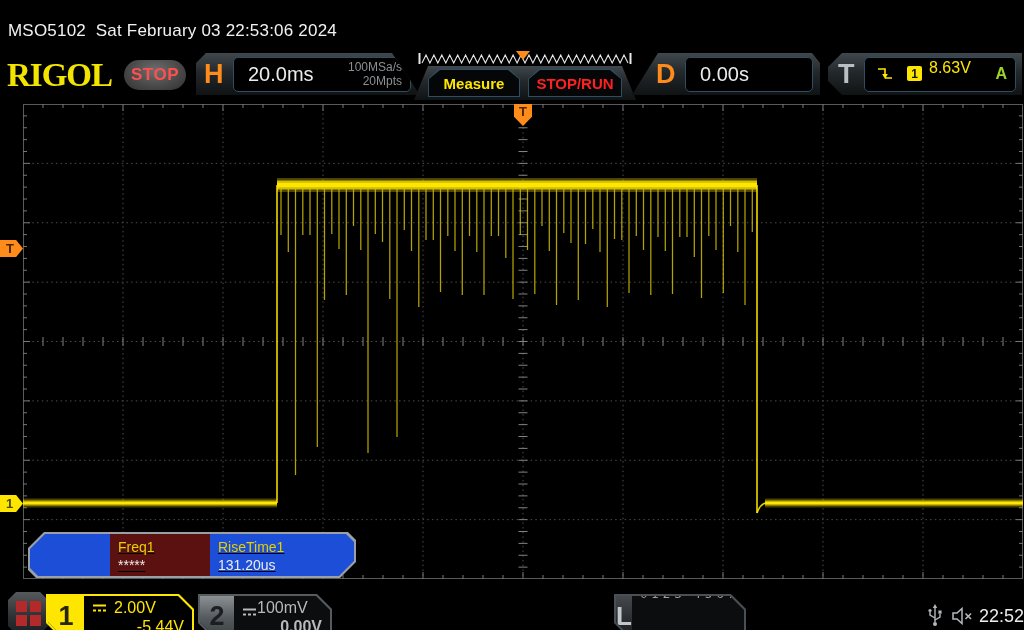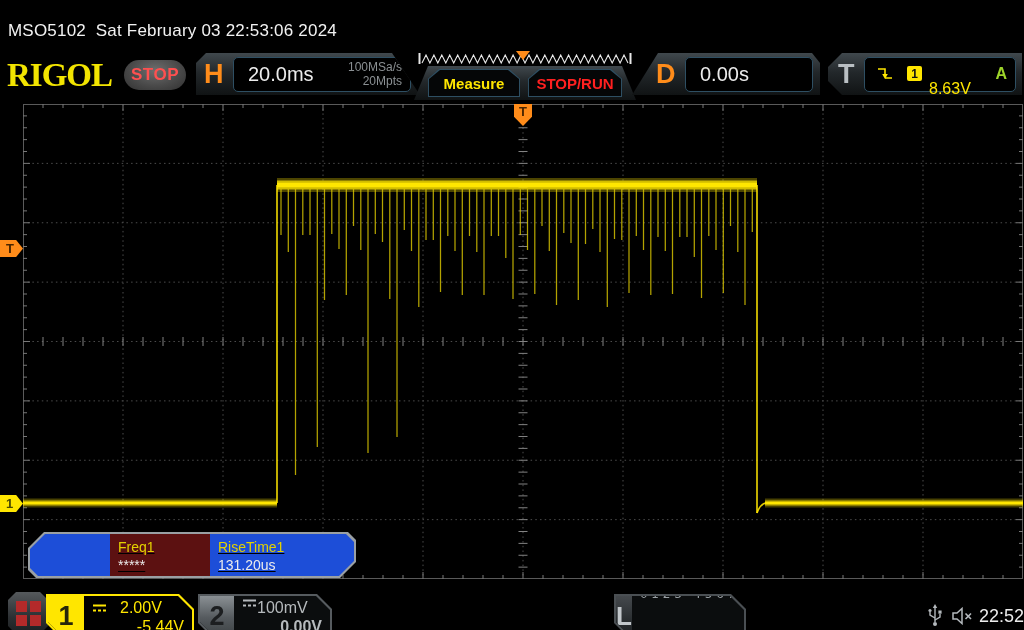--- a/index.html
+++ b/index.html
@@ -94,21 +94,21 @@
        clip-path:polygon(14px 0,100% 0,100% 100%,14px 100%,0 calc(100% - 14px),0 14px);">
     <div class="abs biglet" style="left:10px;top:6px;color:#b9bfc3;">T</div>
     <div class="abs innerbox" style="left:36px;top:4px;width:150px;height:33px;">
       <svg class="abs" style="left:12px;top:8px;" width="17" height="16" viewBox="0 0 17 16">
         <polyline points="1,3 8,3 8,9" fill="none" stroke="#ffe600" stroke-width="1.6"></polyline>
         <polyline points="8,12 15,12" fill="none" stroke="#ffe600" stroke-width="1.6"></polyline>
         <polygon points="5.2,8 10.8,8 8,13" fill="#ffe600"></polygon>
       </svg>
       <div class="abs" style="left:42px;top:8px;width:15px;height:15px;background:#ffe600;border-radius:2px;
            color:#111;font-weight:bold;font-size:12px;display:flex;align-items:center;justify-content:center;">1</div>
-      <span class="abs" style="left:64px;top:22px;color:#ffe600;font-size:16px;">8.63V</span>
+      <span class="abs" style="left:64px;top:1px;color:#ffe600;font-size:16px;">8.63V</span>
       <span class="abs" style="right:8px;top:7px;color:#9dd42a;font-weight:bold;font-size:16px;">A</span>
     </div>
   </div>
 
   <svg id="wavesvg" class="abs" style="left:23px;top:88px;" width="1000" height="475">
       <rect x="0.5" y="0.5" width="999" height="474" fill="none" stroke="#5a5a5a"></rect>
       <line x1="100" y1="0" x2="100" y2="475" stroke="#4c4c4c" stroke-width="1" stroke-dasharray="1.5 3.2"></line>
       <line x1="200" y1="0" x2="200" y2="475" stroke="#4c4c4c" stroke-width="1" stroke-dasharray="1.5 3.2"></line>
       <line x1="300" y1="0" x2="300" y2="475" stroke="#4c4c4c" stroke-width="1" stroke-dasharray="1.5 3.2"></line>
       <line x1="400" y1="0" x2="400" y2="475" stroke="#4c4c4c" stroke-width="1" stroke-dasharray="1.5 3.2"></line>
@@ -442,42 +442,42 @@
     <div class="abs" style="left:22px;top:23px;width:11px;height:11px;background:#b42a2a;"></div>
   </div>
 
   <div class="cutwrap" style="left:46px;top:578px;width:148px;height:44px;background:#ffe600;
        clip-path:polygon(0 0,calc(100% - 15px) 0,100% 15px,100% 100%,15px 100%,0 calc(100% - 15px));">
     <div class="cutin" style="inset:2px;background:#000;justify-content:flex-start;
          clip-path:polygon(0 0,calc(100% - 14px) 0,100% 14px,100% 100%,14px 100%,0 calc(100% - 14px));">
       <div style="width:36px;height:100%;background:#ffe600;display:flex;align-items:center;justify-content:center;
            color:#26260a;font-weight:bold;font-size:27px;">1</div>
       <div style="flex:1;padding:2px 8px 0 8px;color:#ffe600;">
-        <div class="chtext" style="display:flex;align-items:center;gap:13px;">
+        <div class="chtext" style="display:flex;align-items:center;gap:7px;">
           <svg width="15" height="10" viewBox="0 0 15 10">
             <line x1="1" y1="2.5" x2="14" y2="2.5" stroke="#ffe600" stroke-width="1.8"></line>
             <line x1="1" y1="7.5" x2="4" y2="7.5" stroke="#ffe600" stroke-width="1.8"></line>
             <line x1="6" y1="7.5" x2="9" y2="7.5" stroke="#ffe600" stroke-width="1.8"></line>
             <line x1="11" y1="7.5" x2="14" y2="7.5" stroke="#ffe600" stroke-width="1.8"></line>
           </svg>
           <span>2.00V</span>
         </div>
         <div class="chtext" style="text-align:right;">-5.44V</div>
       </div>
     </div>
   </div>
 
   <div class="cutwrap" style="left:198px;top:578px;width:134px;height:44px;background:#565b5f;
        clip-path:polygon(0 0,calc(100% - 15px) 0,100% 15px,100% 100%,15px 100%,0 calc(100% - 15px));">
     <div class="cutin" style="inset:2px;background:#0b0d0e;justify-content:flex-start;
          clip-path:polygon(0 0,calc(100% - 14px) 0,100% 14px,100% 100%,14px 100%,0 calc(100% - 14px));">
       <div style="width:34px;height:100%;background:linear-gradient(180deg,#8a9094,#555a5e 55%,#3c4144);
            display:flex;align-items:center;justify-content:center;color:#1c1e20;font-weight:bold;font-size:27px;">2</div>
       <div style="flex:1;padding:2px 8px 0 8px;color:#b6babd;">
-        <div class="chtext" style="display:flex;align-items:flex-start;gap:0;">
+        <div class="chtext" style="display:flex;align-items:flex-end;gap:0;">
           <svg width="15" height="10" viewBox="0 0 15 10">
             <line x1="1" y1="2.5" x2="14" y2="2.5" stroke="#b6babd" stroke-width="1.8"></line>
             <line x1="1" y1="7.5" x2="4" y2="7.5" stroke="#b6babd" stroke-width="1.8"></line>
             <line x1="6" y1="7.5" x2="9" y2="7.5" stroke="#b6babd" stroke-width="1.8"></line>
             <line x1="11" y1="7.5" x2="14" y2="7.5" stroke="#b6babd" stroke-width="1.8"></line>
           </svg>
           <span>100mV</span>
         </div>
         <div class="chtext" style="text-align:right;font-weight:bold;">0.00V</div>
       </div>

